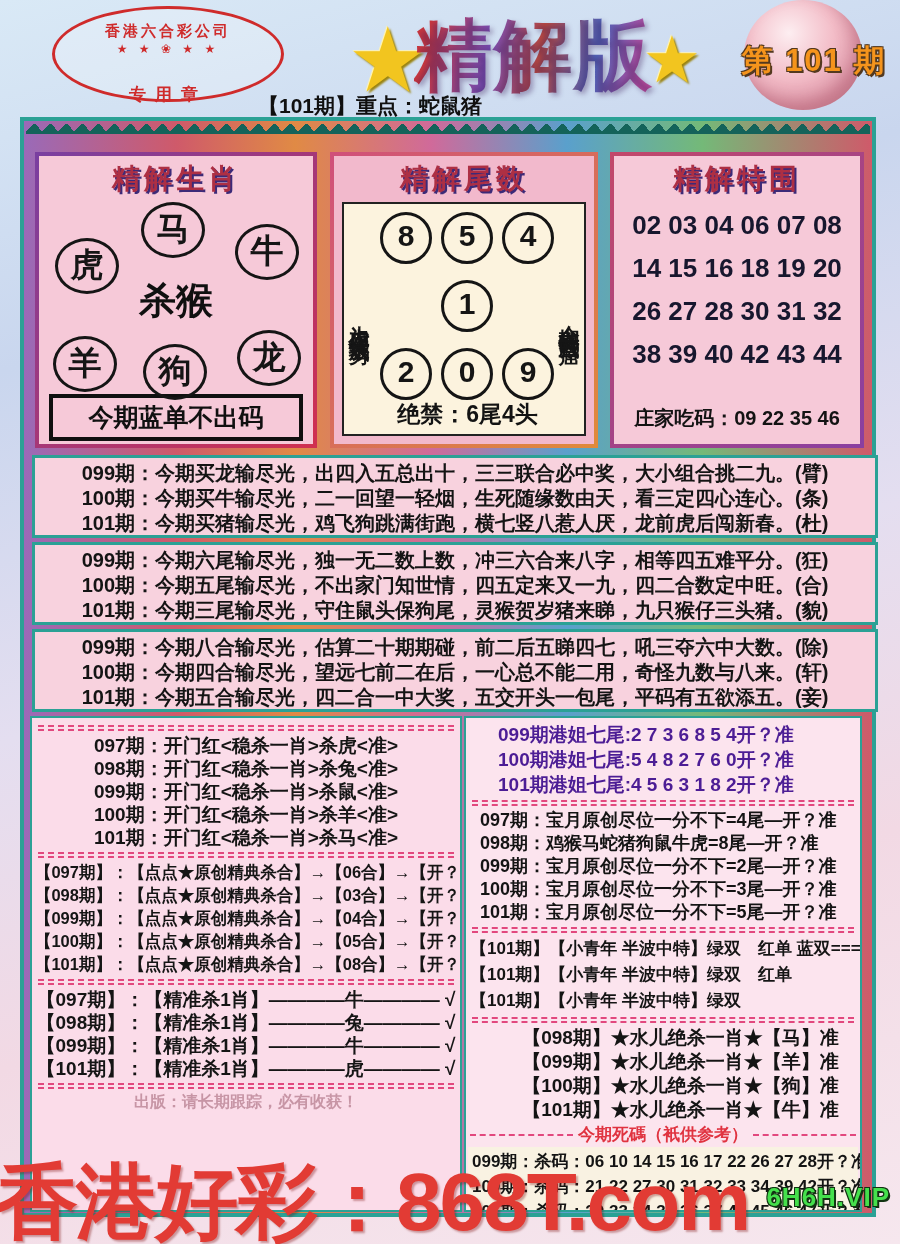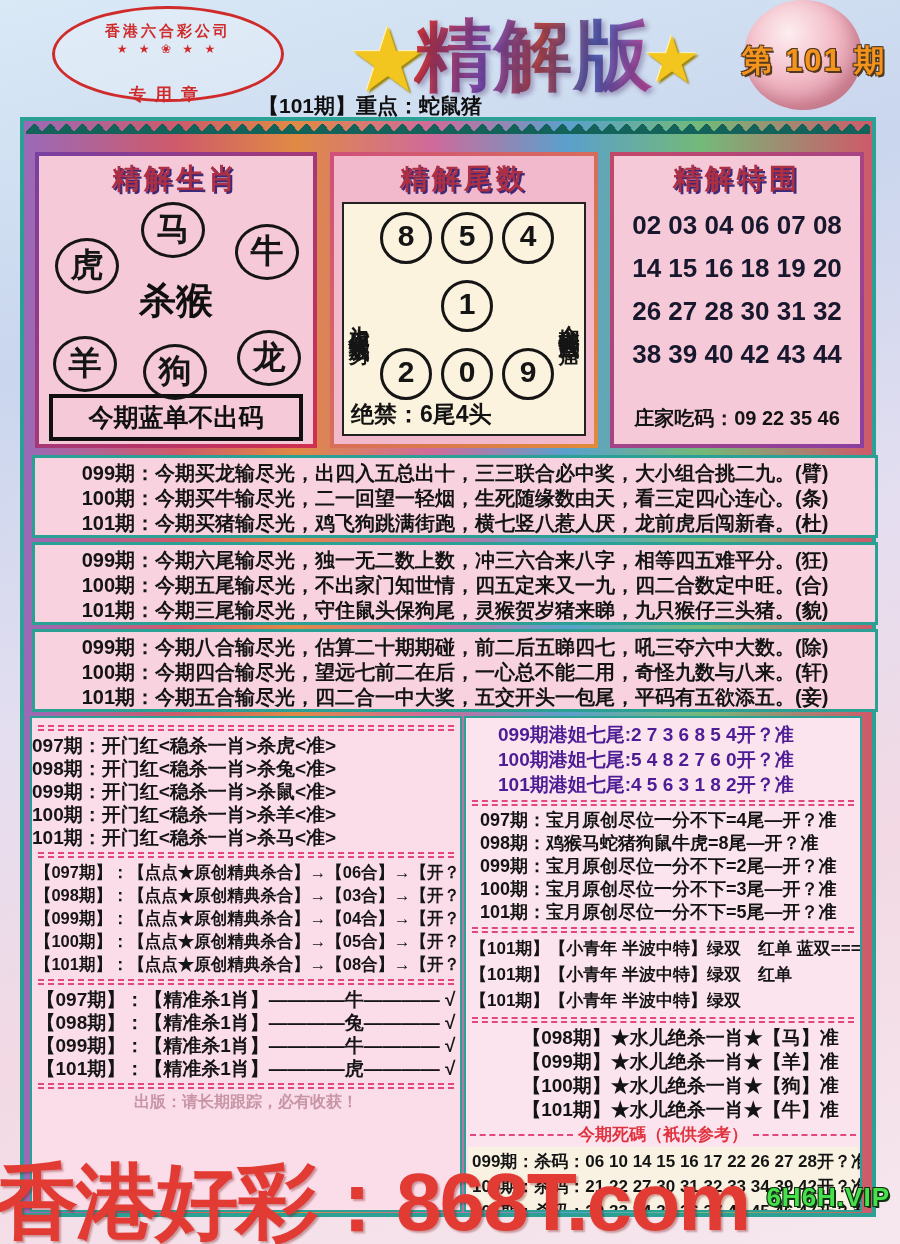--- a/index.html
+++ b/index.html
@@ -46,35 +46,35 @@
     text-align:center;font-size:33px;line-height:48px;font-weight:bold;color:#151515;}
   .zkill{position:absolute;left:0;right:0;top:78px;text-align:center;font-size:37px;font-weight:bold;color:#101010;}
   .zfoot{margin:0 10px;border:4px solid #101010;font-size:25px;font-weight:bold;text-align:center;
     padding:3px 0;color:#101010;}
   .t-inner{position:absolute;left:8px;top:46px;right:8px;bottom:8px;background:#fcf3de;border:2px solid #222;}
   .vnote{position:absolute;writing-mode:vertical-rl;font-size:21px;font-weight:bold;color:#151515;
     letter-spacing:3px;top:50%;transform:translateY(-50%);}
   .vleft{left:1px;} .vright{right:1px;}
   .tc{position:absolute;width:46px;height:46px;border:3px solid #151515;border-radius:50%;
     text-align:center;font-size:30px;line-height:42px;font-weight:bold;color:#151515;}
-  .tfoot{position:absolute;left:7px;right:0;bottom:4px;text-align:left;font-size:23px;font-weight:bold;color:#131313;}
+  .tfoot{position:absolute;left:7px;right:0;bottom:4px;text-align:center;font-size:23px;font-weight:bold;color:#131313;}
   .rrows{margin-top:6px;}
   .rrow{font-size:26px;font-weight:bold;color:#17172e;text-align:center;line-height:43px;white-space:nowrap;}
   .rfoot{position:absolute;left:0;right:0;bottom:12px;text-align:center;font-size:20px;font-weight:bold;color:#131313;white-space:nowrap;}
   
   .vblock{position:absolute;left:8px;width:820px;height:74px;border:3px solid #2ba195;background:#f8d2de;padding:3px 10px 0 10px;}
   .vb1{top:334px;} .vb2{top:421px;} .vb3{top:508px;}
   .vline{font-size:20px;font-weight:bold;color:#141414;line-height:25px;white-space:nowrap;text-align:center;}
   
   .col{position:absolute;top:595px;height:488px;border:2px solid #2ba195;overflow:hidden;padding-top:4px;}
   .leftcol{left:6px;width:428px;background:#fbdce9;}
   .rightcol{left:440px;width:394px;background:#fce4ee;}
   .line{white-space:nowrap;font-weight:bold;}
   .secA .line{font-size:16px;line-height:23px;color:#5a2222;transform:scaleX(.97);transform-origin:0 50%;padding-left:4px;}
-  .secB{text-align:left;} .secB .line{font-size:19px;line-height:23px;color:#151515;}
+  .secB{text-align:center;} .secB .line{font-size:19px;line-height:23px;color:#151515;}
   .secC .line{font-size:17px;line-height:23px;color:#151515;transform:scaleX(.97);transform-origin:0 50%;padding-left:3px;}
   .secD{text-align:center;} .secD .line{font-size:19px;line-height:23px;color:#151515;}
   .noteline{text-align:center;font-size:16px;font-weight:bold;color:#c795a5;margin-top:2px;}
   .rA .line{font-size:19px;line-height:25px;padding-left:32px;color:#4c1d95;}
   .rB .line{font-size:18px;line-height:23px;padding-left:14px;color:#141414;}
   .rC .line{font-size:17px;line-height:26px;padding-left:4px;color:#141414;}
   .rD{text-align:center;} .rD .line{font-size:19px;line-height:24px;color:#141414;margin-left:35px;}
   .rE{background:#f9f2e2;margin:0 2px;padding:2px 4px;} .rE .line{font-size:17px;line-height:25px;color:#141414;}
   .sep{height:2px;border-top:2px dashed #e2487e;border-bottom:2px dashed #e2487e;margin:3px 6px;}
   .deadsep{display:flex;align-items:center;gap:5px;margin:1px 4px;}

